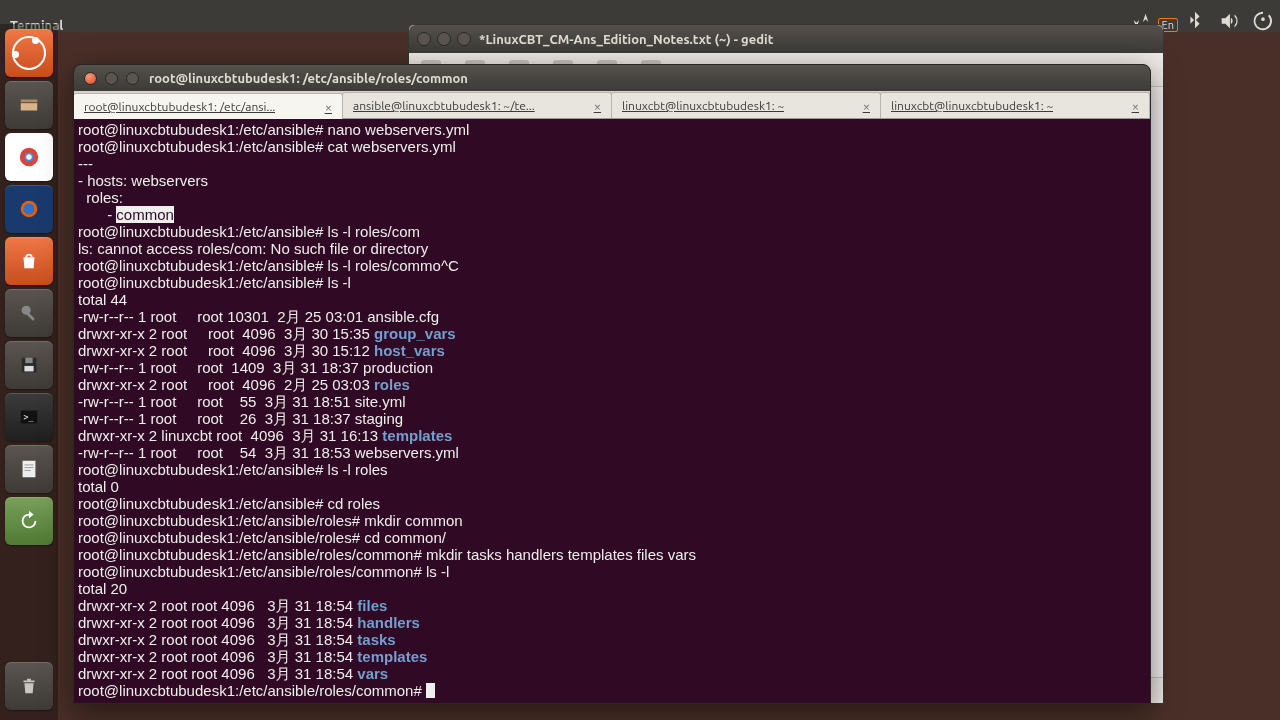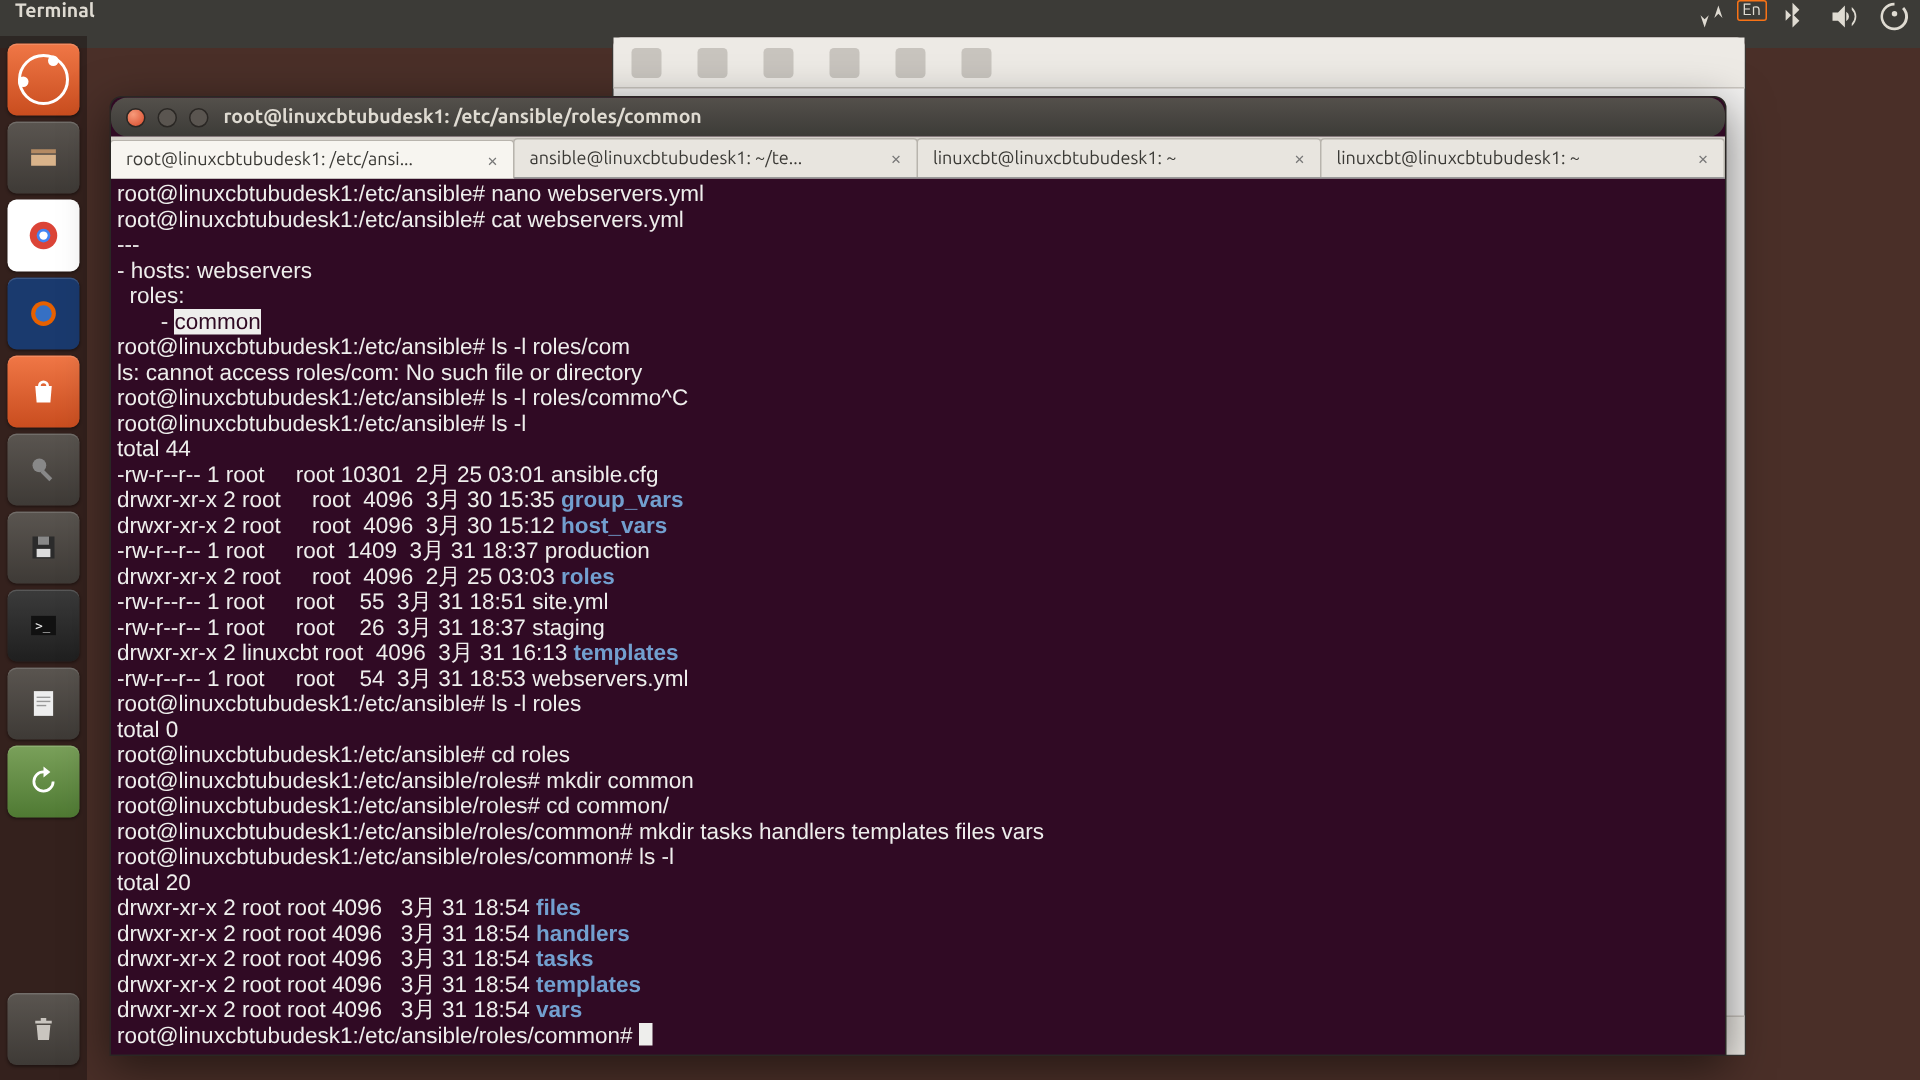--- a/index.html
+++ b/index.html
@@ -5,21 +5,21 @@
 * { margin: 0; padding: 0; box-sizing: border-box; }
 body {
   width: 1280px; height: 720px;
   font-family: Ubuntu, "Liberation Sans", sans-serif;
   background: #4a2f28;
   overflow: hidden; position: relative;
 }
 
 .menubar {
   height: 32px; background: #3c3b37; color: #dfdbd2;
-  display: flex; align-items: flex-start; font-size: 13px;
+  display: flex; align-items: flex-end; font-size: 13px;
 }
 .menubar .app { padding: 0 10px; font-weight: bold; }
 .menubar .spacer { flex: 1; }
 .menubar .ind { padding: 0 6px; display:flex; align-items:center; }
 .menubar svg { fill: #dfdbd2; }
 
 .launcher {
   position: absolute; left: 0; top: 24px; bottom: 0;
   width: 58px; background: rgba(30,20,18,0.5);
   display: flex; flex-direction: column; align-items: center;
@@ -65,36 +65,36 @@
   position: absolute; left: 73px; top: 64px;
   width: 1078px; height: 640px;
   background: #300a24; border: 1px solid #2a2724;
   border-radius: 8px 8px 0 0; box-shadow: 0 8px 30px rgba(0,0,0,.5);
   display:flex; flex-direction:column;
   overflow:hidden;
 }
 .term .titlebar {
   height: 26px; background: linear-gradient(#54504b,#3c3b37);
   display:flex; align-items:center; color:#dfdbd2;
-  font-size:13px; font-weight:bold;border-radius:11px;
+  font-size:13px; font-weight:bold;
 }
 .term .wbtns { display:flex; gap:8px; padding:0 10px; }
 .term .wbtn { width:13px; height:13px; border-radius:50%; border:1px solid #2a2724;}
 .term .wbtn.close { background: radial-gradient(circle at 35% 30%, #f79a7a, #d7492a);}
 .term .wbtn.min, .term .wbtn.max { background:#5a5550;}
 .term .tabs {
   height: 28px; background: #d6d2cc; display:flex; align-items:flex-end;
   border-bottom:1px solid #999;
 }
 .term .tab {
   flex: 1 1 0; max-width: 270px; height: 26px;
   background: #e8e5df; border: 1px solid #b8b4ad; border-bottom:none;
   border-radius: 3px 3px 0 0; margin-left:-1px;
   display:flex; align-items:center; padding:0 6px 0 10px;
-  font-size:12px; color:#3b3a36; gap:6px;
+  font-size:12px; color:#3b3a36; gap:6px;text-decoration:underline;
 }
 .term .tab.active { background:#f7f5f0; position:relative; top:1px;}
 .term .tab .x { margin-left:auto; color:#777; font-size:13px; padding:0 4px;}
 .term .tab .lbl { overflow:hidden; text-overflow:ellipsis; white-space:nowrap; }
 .term .content {
   flex:1; padding: 2px 4px; font-family: Liberation Sans, sans-serif;
   font-size: 15px; line-height: 17px; color:#eeeeec; white-space: pre;
   overflow:hidden;
 }
 .p { color:#eeeeec; }
@@ -199,20 +199,28 @@
       </svg>
     </div>
   <div class="tile trash" style="background:linear-gradient(#5a5550,#3e3a36);">
       <svg class="ic" viewBox="0 0 24 24">
         <path fill="#c9c5bf" d="M7 9h10l-1 11H8zM6 6h12v2H6zM10 4h4v2h-4z"></path>
       </svg>
     </div>
 </div>
 
 <div class="gedit">
+  <div class="titlebar">
+    <div class="wbtns">
+      <div class="wbtn"></div>
+      <div class="wbtn"></div>
+      <div class="wbtn"></div>
+    </div>
+    <span>*LinuxCBT_CM-Ans_Edition_Notes.txt (~) - gedit</span>
+  </div>
   <div class="toolbar">
     <div class="tb"></div>
     <div class="tb"></div>
     <div class="tb"></div>
     <div class="tb"></div>
     <div class="tb"></div>
     <div class="tb"></div>
   </div>
   <div class="body">
     <div class="line" style="margin-top:52px;text-align:right;">ited</div>

